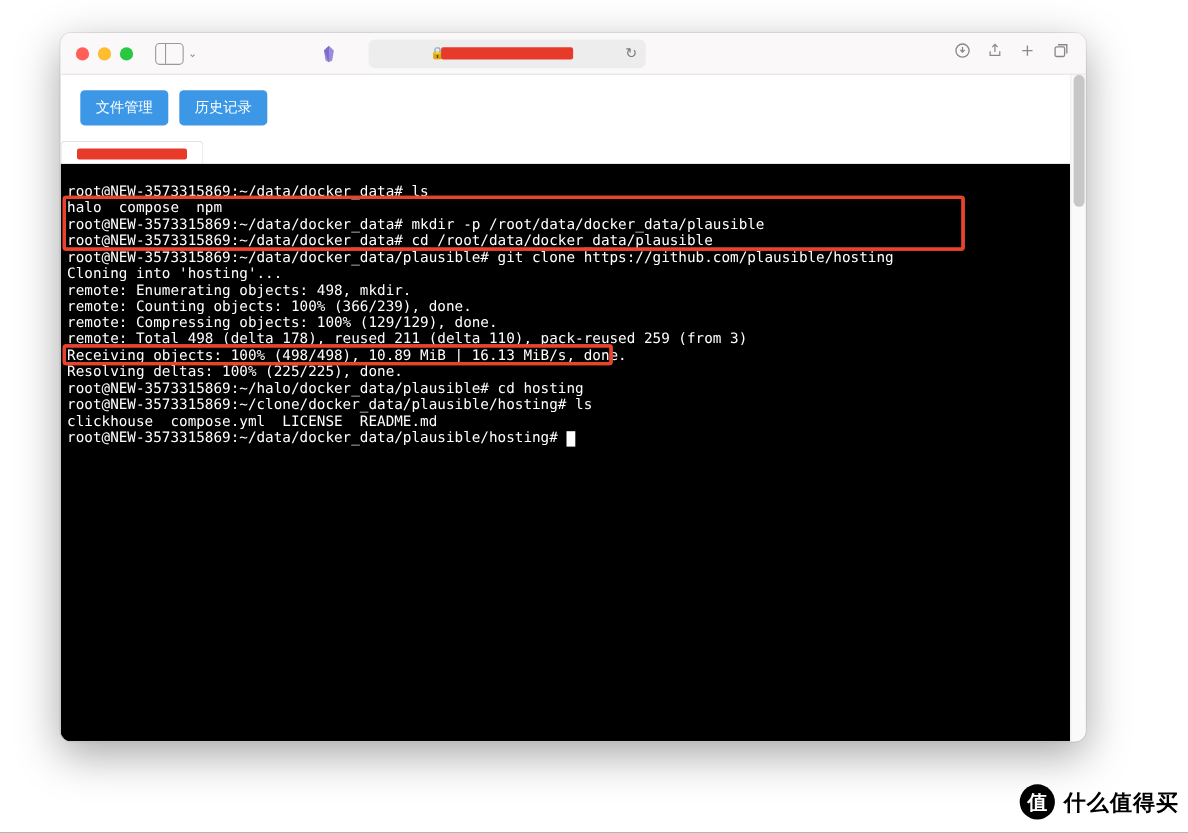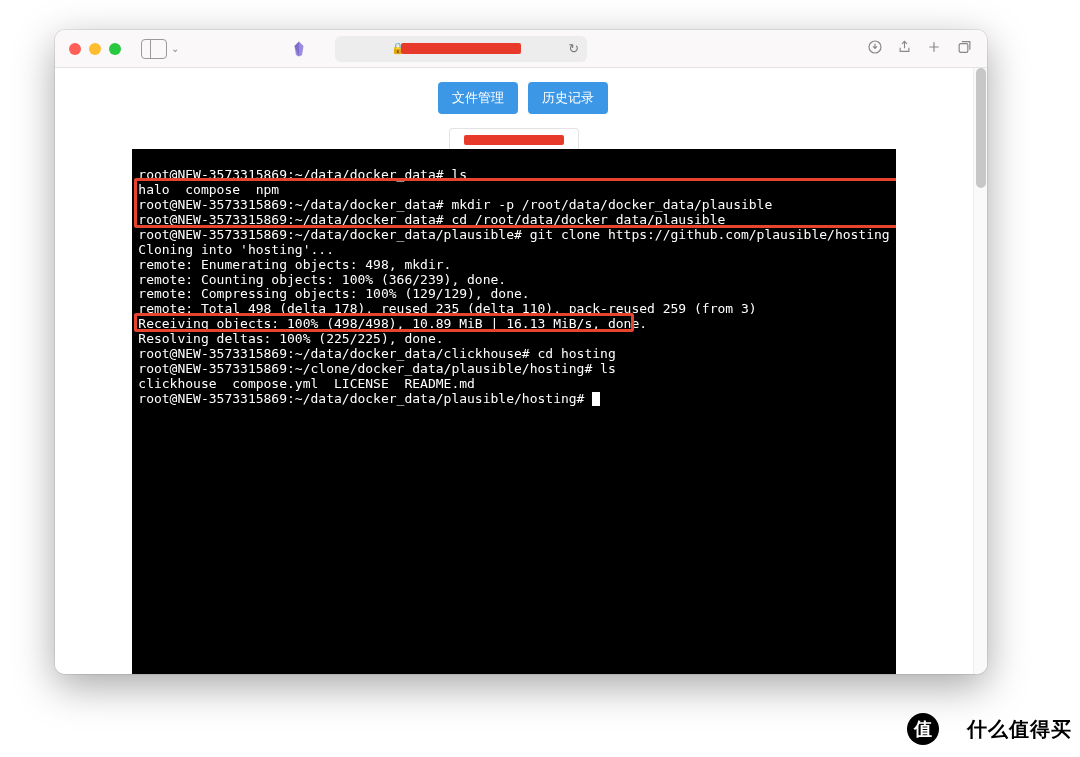--- a/index.html
+++ b/index.html
@@ -19,36 +19,36 @@
   .tb-spacer-1 { width:90px; }
   .obsidian-icon { width:20px; height:20px; color:#7a68c7; display:flex; align-items:center; justify-content:center; }
   .addrbar { flex:1; max-width:360px; height:26px; background:#ededee; border-radius:6px; margin:0 8px 0 16px; display:flex; align-items:center; justify-content:center; position:relative; font-size:12px; color:#6f6f6f; }
   .addr-lock { position:absolute; left:calc(50% - 70px); color:#8b8b8b; font-size:11px; }
   .addr-redact { width:120px; height:11px; background:#e73a2a; border-radius:2px; filter:blur(0.3px); }
   .addr-reload { position:absolute; right:8px; color:#7a7a7a; font-size:13px; }
   .tb-spacer-2 { flex:1; }
   .tb-right { display:flex; gap:14px; color:#808080; align-items:center; }
   .tb-right svg, .tb-right span { color:#808080; }
   .content-area { flex:1; display:flex; flex-direction:row; overflow:hidden; }
-  .page { flex:1; display:flex; flex-direction:column; background:#fff; overflow:hidden;align-items:center; }
+  .page { flex:1; display:flex; flex-direction:column; background:#fff; overflow:hidden; }
   .scrollbar { width:14px; background:#fafafa; position:relative; border-left:1px solid #eee; }
   .scroll-thumb { position:absolute; top:0; left:2px; width:10px; height:120px; background:#c7c7c8; border-radius:5px; }
   .btnrow { display:flex; gap:10px; padding:14px 0 14px 18px; background:#fff; }
   .btn-blue { background:#3c97e7; color:#fff; font-size:13px; padding:7px 14px; border-radius:4px; border:none; cursor:pointer; }
   .tabstrip { display:flex; background:#fff; padding-left:0; }
   .tab { border:1px solid #e3e3e3; border-bottom:none; padding:6px 14px 4px 14px; font-size:12px; border-top-left-radius:4px; border-top-right-radius:4px; min-width:112px; background:#fff; }
   .tab-redact { width:100px; height:10px; background:#e73a2a; border-radius:2px; }
   .terminal { flex:1; background:#000; color:#fff; font-family: Menlo, Consolas, monospace; font-size:13px; line-height:1.15; padding:4px 6px 6px 6px; white-space:pre; overflow:hidden; position:relative; }
   .cursor { display:inline-block; width:8px; height:14px; background:#fff; vertical-align:text-bottom; }
   .hl-box { position:absolute; border:3px solid #e8432c; border-radius:3px; pointer-events:none; filter:drop-shadow(0 0 0.4px #e8432c); }
   .hl1 { left:2px; top:29px; width:820px; height:50px; }
   .hl2 { left:2px; top:164px; width:500px; height:19px; }
   .watermark { position:absolute; right:8px; bottom:12px; display:flex; align-items:center; gap:8px; }
   .wm-circle { width:32px; height:32px; border-radius:50%; background:#000; color:#fff; display:flex; align-items:center; justify-content:center; font-weight:900; font-size:18px; font-family:"PingFang SC", sans-serif; }
-  .wm-text { font-family:"PingFang SC","Microsoft YaHei",sans-serif; font-size:20px; font-weight:700; letter-spacing:1px;margin-left:20px; }
+  .wm-text { font-family:"PingFang SC","Microsoft YaHei",sans-serif; font-size:20px; font-weight:700; letter-spacing:1px; }
 </style>
 </head>
 <body>
 
 <div class="browser-window">
 
   <div class="titlebar">
     <div class="traffic">
       <div class="dot red"></div>
       <div class="dot yellow"></div>
@@ -105,24 +105,24 @@
       <div class="terminal">
 <span>root@NEW-3573315869:~/data/docker_data# ls</span>
 <span>halo  compose  npm</span>
 <span>root@NEW-3573315869:~/data/docker_data# mkdir -p /root/data/docker_data/plausible</span>
 <span>root@NEW-3573315869:~/data/docker_data# cd /root/data/docker_data/plausible</span>
 <span>root@NEW-3573315869:~/data/docker_data/plausible# git clone https://github.com/plausible/hosting</span>
 <span>Cloning into 'hosting'...</span>
 <span>remote: Enumerating objects: 498, mkdir.</span>
 <span>remote: Counting objects: 100% (366/239), done.</span>
 <span>remote: Compressing objects: 100% (129/129), done.</span>
-<span>remote: Total 498 (delta 178), reused 235 (delta 110), pack-reused 259 (from 3)</span>
+<span>remote: Total 498 (delta 178), reused 211 (delta 110), pack-reused 259 (from 3)</span>
 <span>Receiving objects: 100% (498/498), 10.89 MiB | 16.13 MiB/s, done.</span>
 <span>Resolving deltas: 100% (225/225), done.</span>
-<span>root@NEW-3573315869:~/data/docker_data/clickhouse# cd hosting</span>
+<span>root@NEW-3573315869:~/halo/docker_data/plausible# cd hosting</span>
 <span>root@NEW-3573315869:~/clone/docker_data/plausible/hosting# ls</span>
 <span>clickhouse  compose.yml  LICENSE  README.md</span>
 <span>root@NEW-3573315869:~/data/docker_data/plausible/hosting# </span><span class="cursor"></span>
         <div class="hl-box hl1"></div>
         <div class="hl-box hl2"></div>
       </div>
     </div>
     <div class="scrollbar">
       <div class="scroll-thumb"></div>
     </div>

